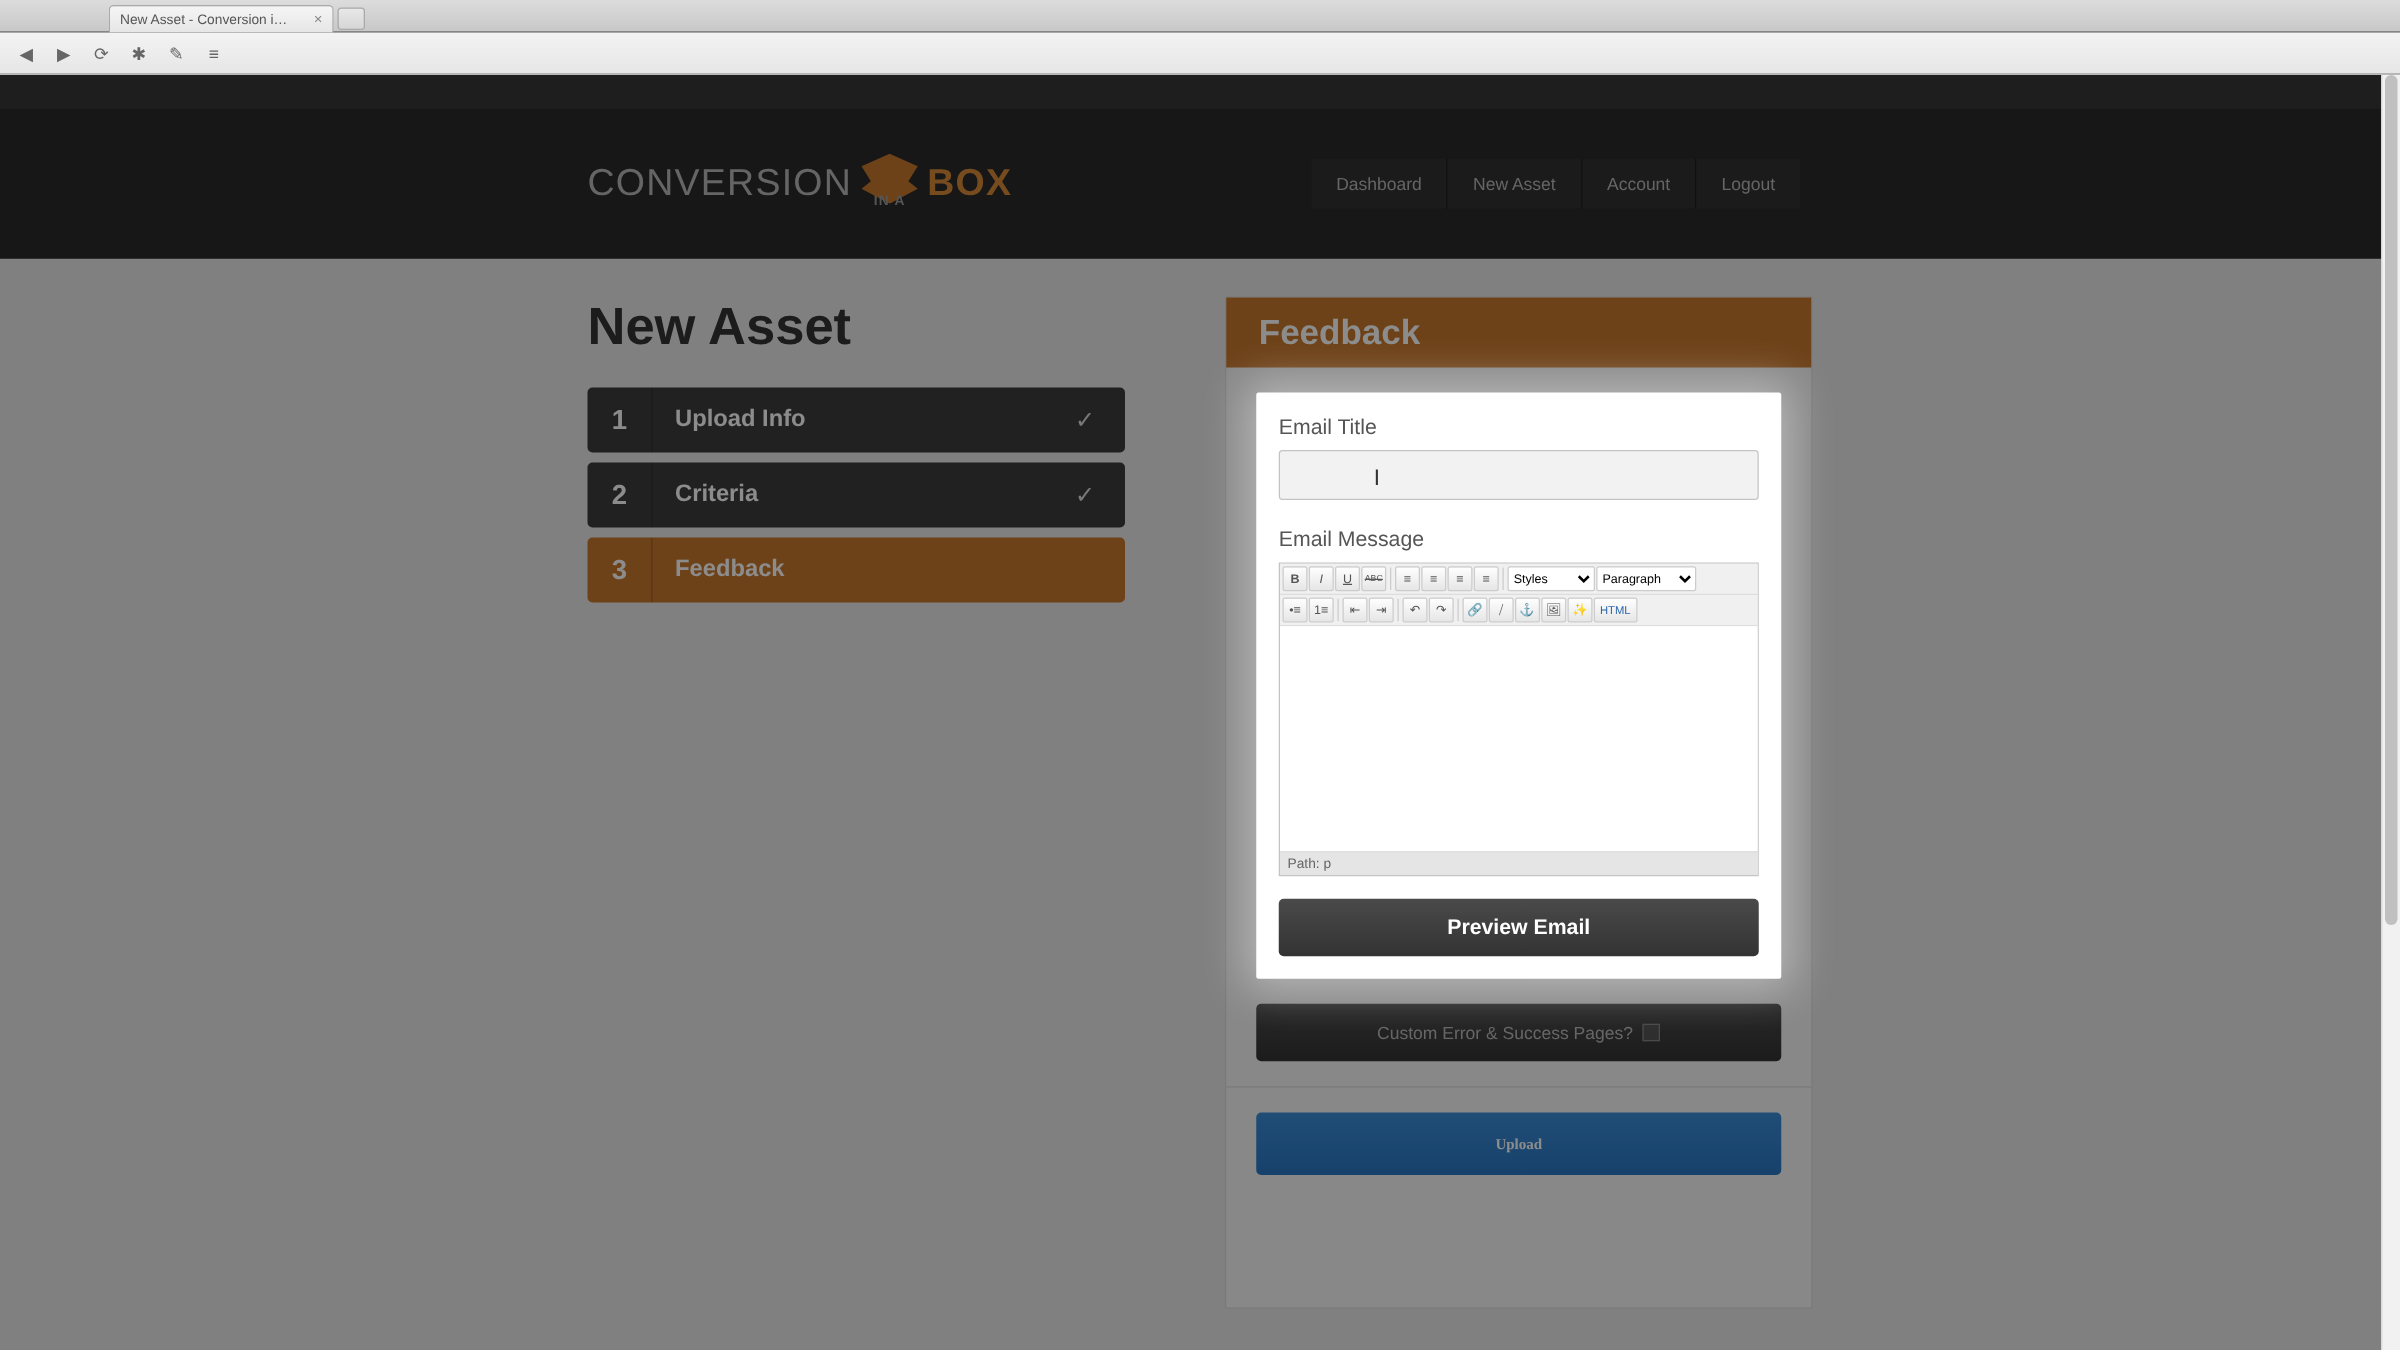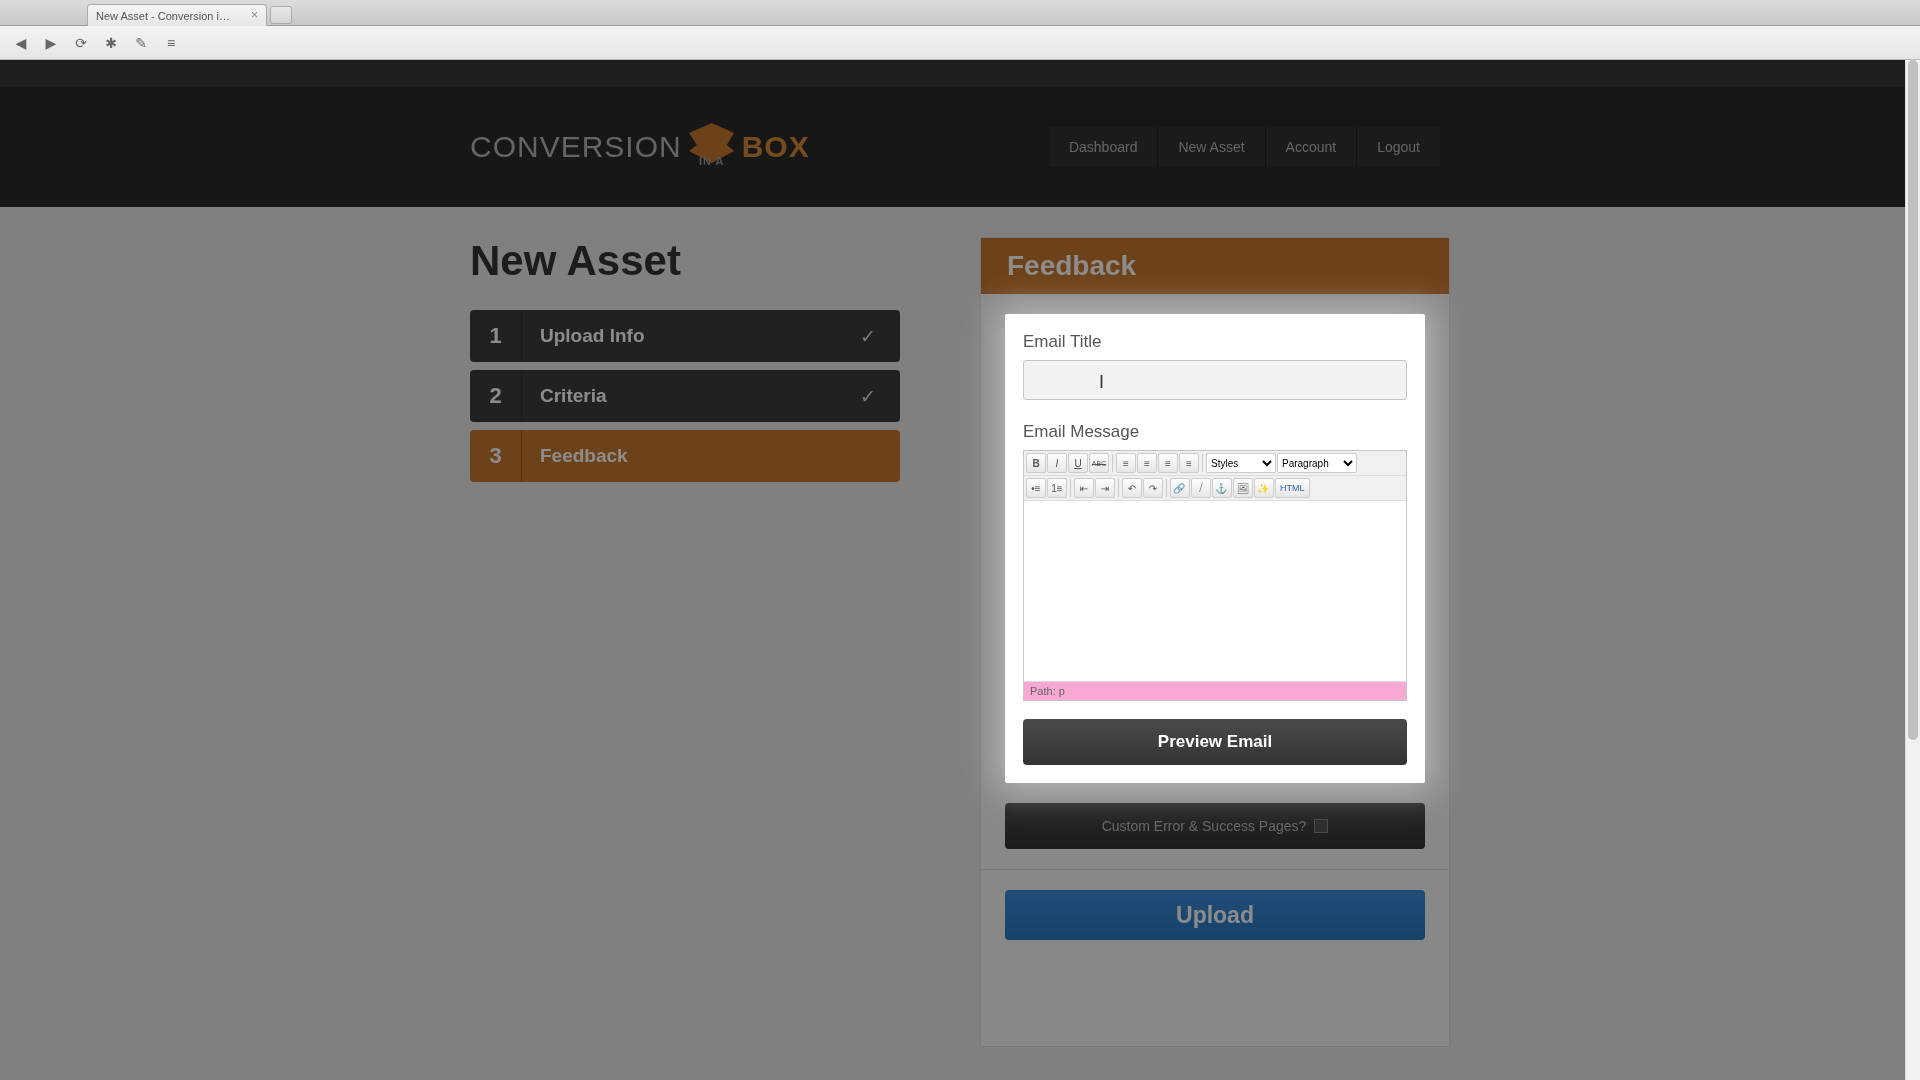--- a/index.html
+++ b/index.html
@@ -283,21 +283,21 @@
   }
   .editor-body{
     height:180px;
     background:#fff;
   }
   .editor-status{
     border-top:1px solid #ddd;
     font-size:11px;
     color:#666;
     padding:3px 6px;
-    background:#f9a8d4;
+    background:#e5e5e5;
   }
 
   .preview-btn{
     width:100%;
     height:46px;
     background:linear-gradient(#4a4a4a,#333);
     color:#fff;
     border:none;
     border-radius:4px;
     font-size:17px;
@@ -322,23 +322,23 @@
   .cb{
     width:14px;height:14px;border:1px solid #888;background:#555;display:inline-block;
   }
   .section-divider{height:1px;background:#ddd;margin:20px 0;}
   .upload-btn{
     margin:10px 24px 28px;
     height:50px;
     background:linear-gradient(#3a8dd8,#2a77c3);
     color:#fff;
     border:none;border-radius:4px;
-    font-size:23px;font-weight:600;
+    font-size:12px;font-weight:600;
     cursor:pointer;
-    display:flex;align-items:center;justify-content:center;
+    display:flex;align-items:center;justify-content:center;font-family:Liberation Serif, serif;
   }
 
   
   .fake-scroll{
     position:absolute;
     right:0; top:60px; bottom:0;
     width:15px;
     background:#f1f1f1;
     border-left:1px solid #ddd;
     z-index:20;

